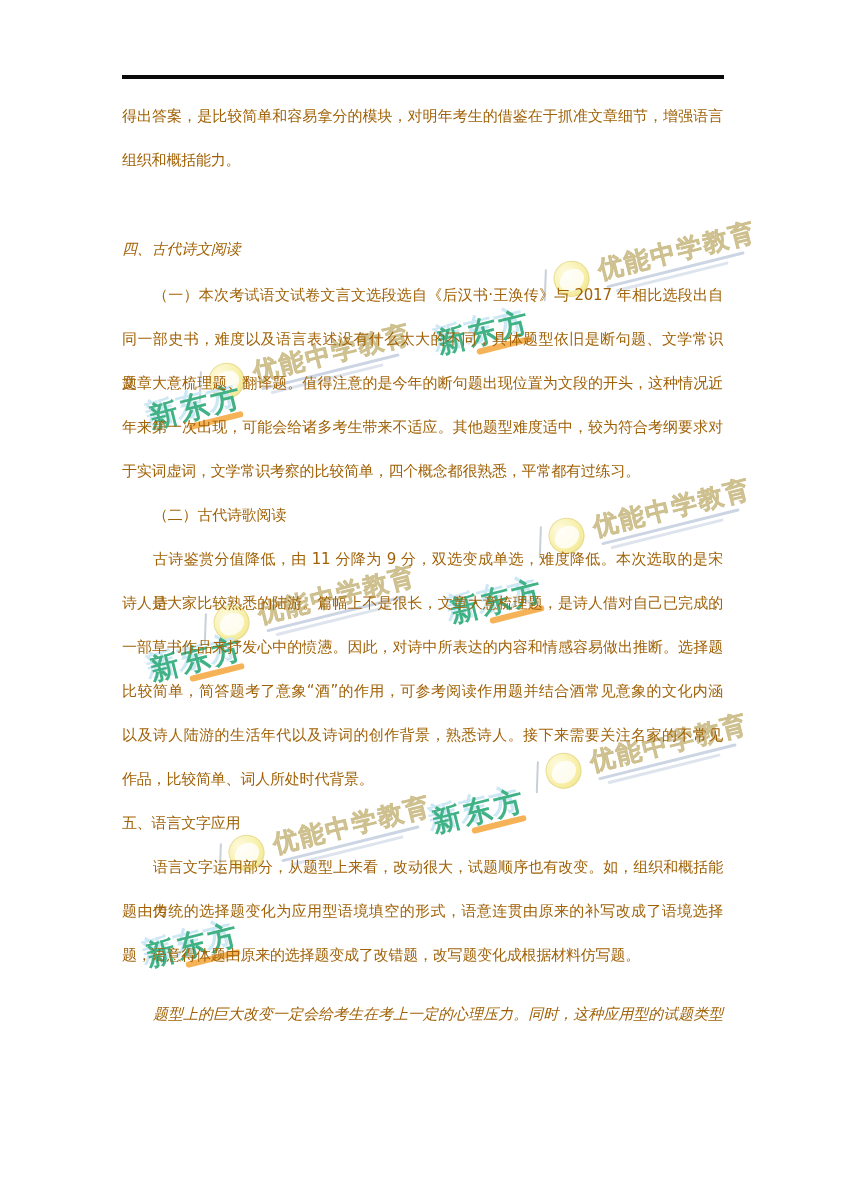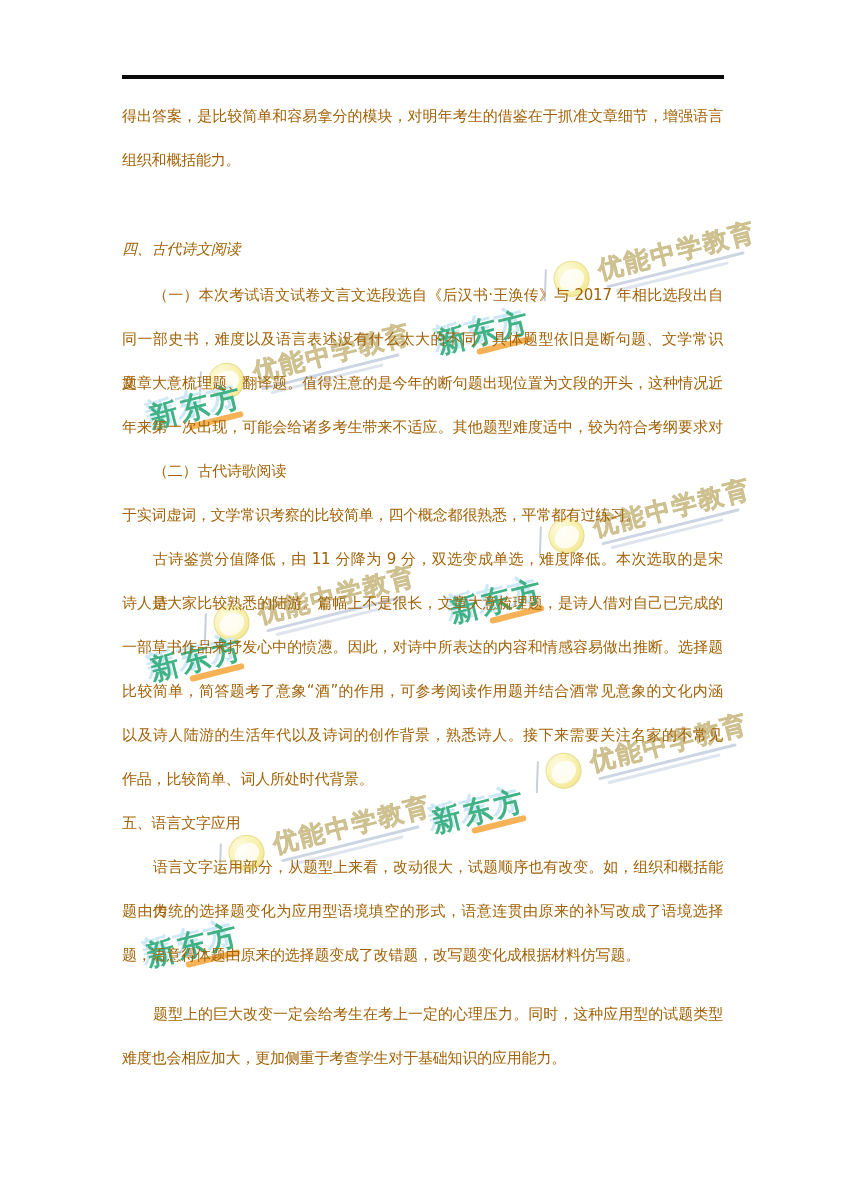--- a/index.html
+++ b/index.html
@@ -33,21 +33,21 @@
   .divider{position:absolute;left:122px;top:75px;width:602px;height:4px;background:#0a0a0a;z-index:2;}
   .content{
     position:absolute;left:122px;top:94px;width:601px;z-index:1;
     color:#a16207;font-size:15px;letter-spacing:-0.2px;
   }
   .line{height:44px;line-height:44px;text-align:left;}
   .line.j{text-align:justify;text-align-last:justify;text-justify:inter-character;}
   .line.ind{padding-left:31px;}
   .line.mt45{margin-top:45px;font-style:italic;}
   .line.mt2{margin-top:2px;}
-  .line.mt15{margin-top:15px;}
+  .line.mt15{margin-top:15px;font-style:italic;}
 </style>
 </head>
 <body>
 
 <div class="page">
 
   <div class="wm-layer" id="wm-layer">
       <div class="wm-k" style="left: 540px; top: 268px;">
         <div class="wm-slash"></div>
         <div class="wm-circle"></div>
@@ -89,29 +89,28 @@
   <div class="divider"></div>
 
   <div class="content">
     <div class="line j">得出答案，是比较简单和容易拿分的模块，对明年考生的借鉴在于抓准文章细节，增强语言</div>
     <div class="line">组织和概括能力。</div>
     <div class="line mt45">四、古代诗文阅读</div>
     <div class="line ind j mt2">（一）本次考试语文试卷文言文选段选自《后汉书·王涣传》与 2017 年相比选段出自</div>
     <div class="line j">同一部史书，难度以及语言表述没有什么太大的不同，具体题型依旧是断句题、文学常识题、</div>
     <div class="line j">文章大意梳理题、翻译题。值得注意的是今年的断句题出现位置为文段的开头，这种情况近</div>
     <div class="line j">年来第一次出现，可能会给诸多考生带来不适应。其他题型难度适中，较为符合考纲要求对</div>
+    <div class="line">于实词虚词，文学常识考察的比较简单，四个概念都很熟悉，平常都有过练习。</div>
     <div class="line ind">（二）古代诗歌阅读</div>
-    <div class="line">于实词虚词，文学常识考察的比较简单，四个概念都很熟悉，平常都有过练习。</div>
     <div class="line ind j">古诗鉴赏分值降低，由 11 分降为 9 分，双选变成单选，难度降低。本次选取的是宋诗，</div>
     <div class="line j">诗人是大家比较熟悉的陆游。篇幅上不是很长，文章大意梳理题，是诗人借对自己已完成的</div>
     <div class="line j">一部草书作品来抒发心中的愤懑。因此，对诗中所表达的内容和情感容易做出推断。选择题</div>
     <div class="line j">比较简单，简答题考了意象“酒”的作用，可参考阅读作用题并结合酒常见意象的文化内涵</div>
     <div class="line j">以及诗人陆游的生活年代以及诗词的创作背景，熟悉诗人。接下来需要关注名家的不常见</div>
     <div class="line">作品，比较简单、词人所处时代背景。</div>
     <div class="line">五、语言文字应用</div>
     <div class="line ind j">语言文字运用部分，从题型上来看，改动很大，试题顺序也有改变。如，组织和概括能力</div>
     <div class="line j">题由传统的选择题变化为应用型语境填空的形式，语意连贯由原来的补写改成了语境选择</div>
     <div class="line">题，语意得体题由原来的选择题变成了改错题，改写题变化成根据材料仿写题。</div>
     <div class="line ind j mt15">题型上的巨大改变一定会给考生在考上一定的心理压力。同时，这种应用型的试题类型</div>
-    <div class="line">难度也会相应加大，更加侧重于考查学生对于基础知识的应用能力。</div>
   </div>
 
 </div>
 
 </body></html>

